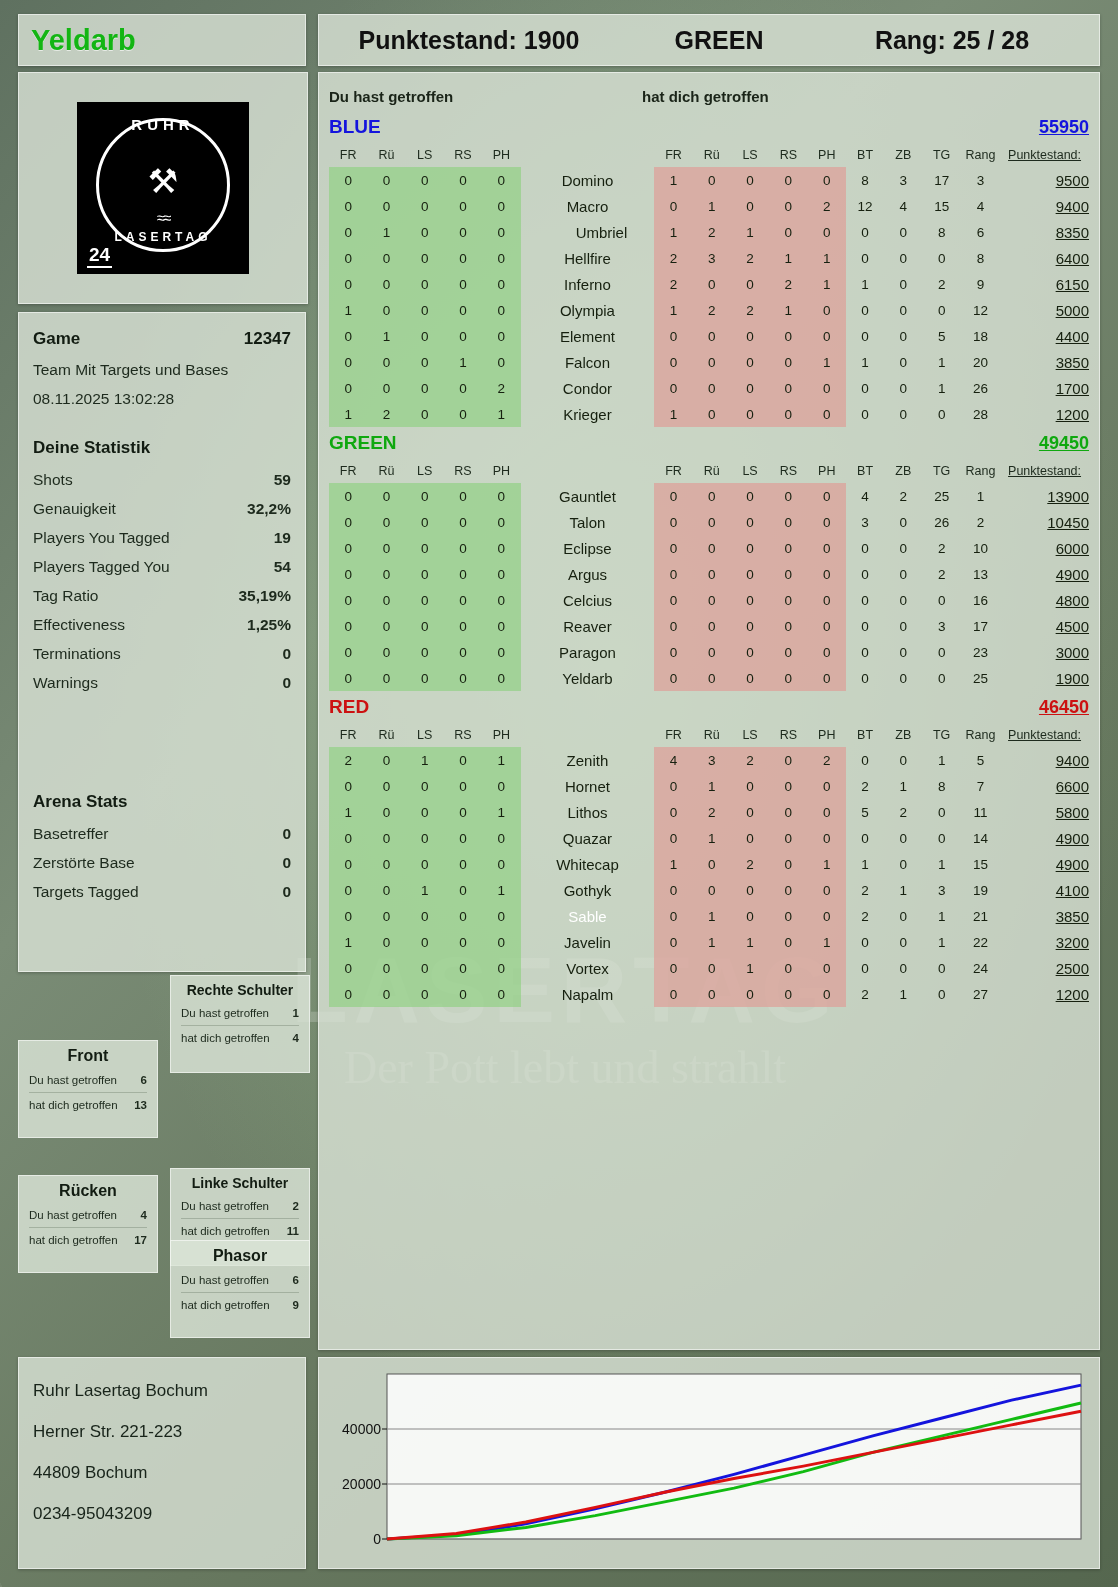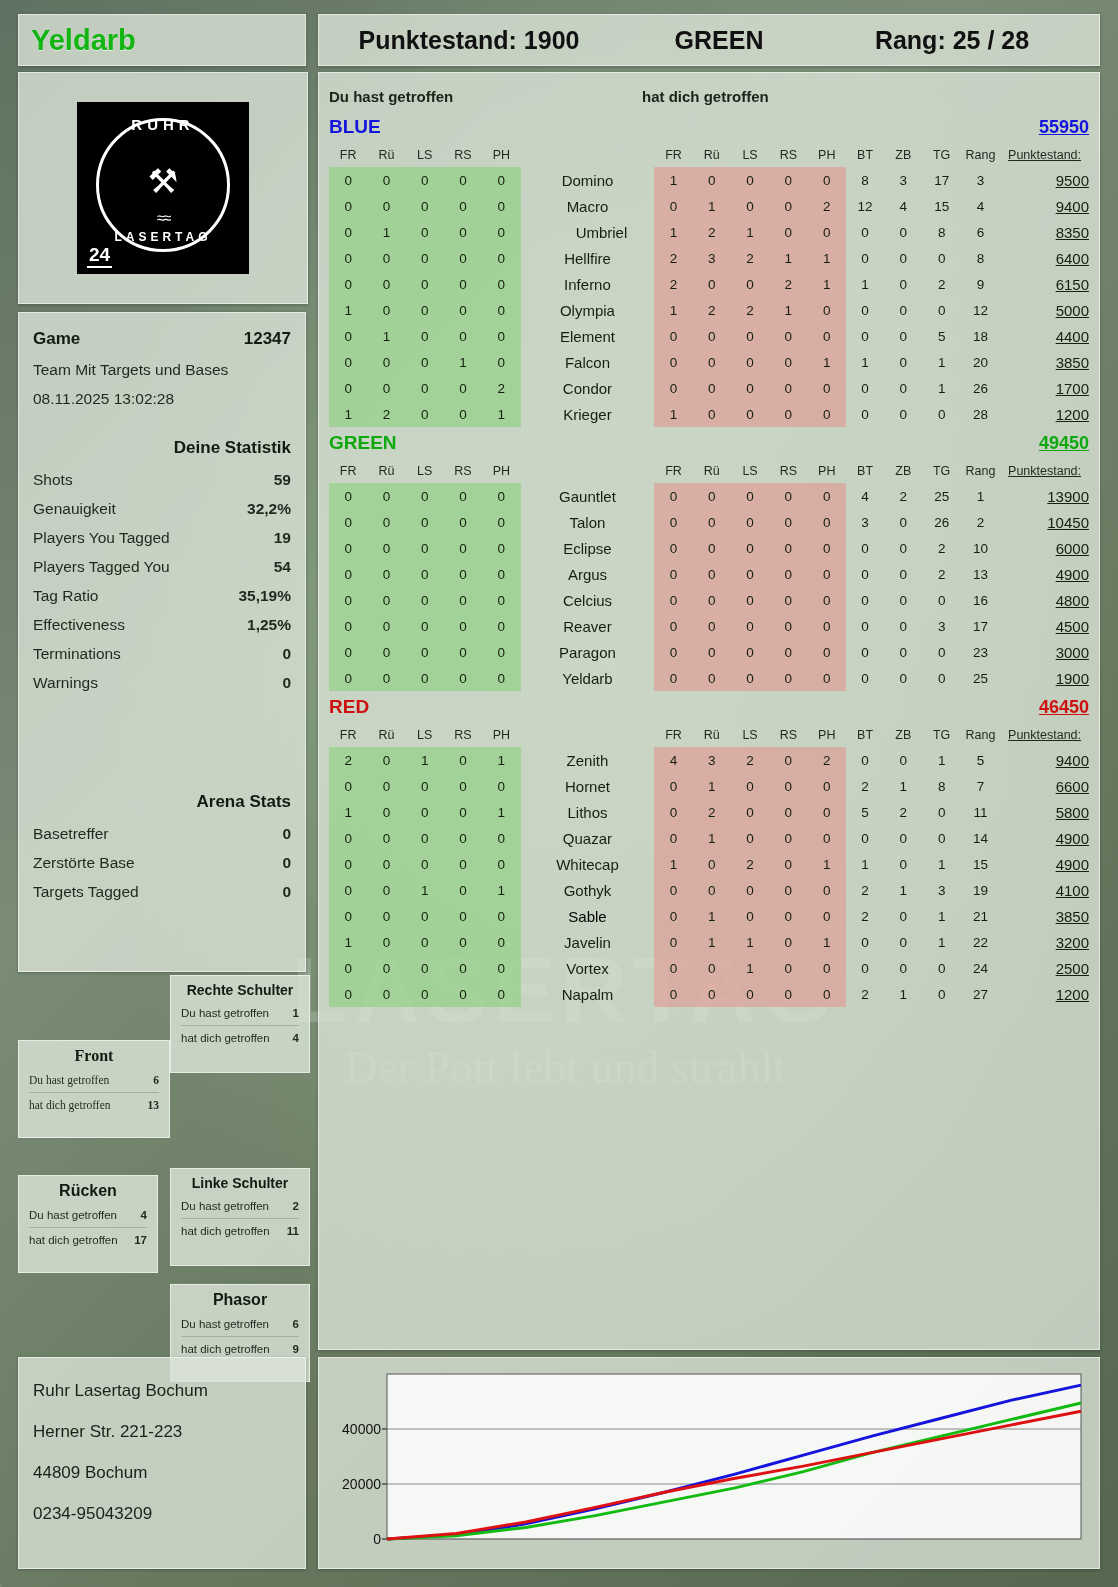--- a/index.html
+++ b/index.html
@@ -54,21 +54,21 @@
   .logo .hammers{position:absolute;left:50%;top:46%;transform:translate(-50%,-50%);color:#fff;font-size:34px;}
   .logo .wave{position:absolute;left:50%;top:62%;transform:translateX(-50%);color:#fff;font-size:15px;letter-spacing:-2px;}
   .logo .num{position:absolute;left:10px;bottom:6px;color:#fff;font-size:19px;font-weight:bold;border-bottom:2px solid #fff;padding:0 2px;}
 
   
   #stats-panel{left:18px;top:312px;width:288px;height:660px;padding:10px 14px;box-sizing:border-box;}
   .row{display:flex;justify-content:space-between;font-size:15.5px;color:#1d2a1d;line-height:29px;}
   .row .v{font-weight:bold;}
   .hrow{font-size:17px;font-weight:bold;color:#121c12;line-height:32px;display:flex;justify-content:space-between;}
   .sub{font-size:15.5px;color:#1d2a1d;line-height:29px;}
-  .sechead{font-size:17px;font-weight:bold;color:#121c12;line-height:34px;margin-top:18px;text-align:right;}
+  .sechead{font-size:17px;font-weight:bold;color:#121c12;line-height:34px;margin-top:18px;}
   .spacer{height:70px;}
 
   
   .hitbox{position:absolute;background:rgba(219,228,215,.82);border:1px solid rgba(255,255,255,.55);box-sizing:border-box;padding:6px 10px;}
   .hitbox .t{text-align:center;font-size:16px;font-weight:bold;color:#121c12;margin-bottom:4px;}
   .hbrow{display:flex;justify-content:space-between;font-size:11.5px;color:#1d2a1d;line-height:22px;}
   .hbrow .v{font-weight:bold;}
   .hbsep{border-top:1px solid rgba(120,135,118,.45);margin:1px 0;}
 
   
@@ -174,21 +174,21 @@
   <div class="row">
       <span>Zerstörte Base</span>
       <span class="v">0</span>
     </div>
   <div class="row">
       <span>Targets Tagged</span>
       <span class="v">0</span>
     </div>
 </div>
 
-<div class="hitbox" style="left:18px;top:1040px;width:152px;height:98px;font-family:Liberation Serif, serif;">
+<div class="hitbox" style="left:18px;top:1040px;width:140px;height:98px;">
   <div class="t">Front</div>
   <div class="hbrow">
       <span>Du hast getroffen</span>
       <span class="v">6</span>
     </div>
   <div class="hbsep"></div>
   <div class="hbrow">
       <span>hat dich getroffen</span>
       <span class="v">13</span>
     </div>
@@ -226,21 +226,21 @@
       <span>Du hast getroffen</span>
       <span class="v">2</span>
     </div>
   <div class="hbsep"></div>
   <div class="hbrow">
       <span>hat dich getroffen</span>
       <span class="v">11</span>
     </div>
 </div>
 
-<div class="hitbox" style="left:170px;top:1240px;width:140px;height:98px;margin-top:44px;">
+<div class="hitbox" style="left:170px;top:1240px;width:140px;height:98px;">
   <div class="t">Phasor</div>
   <div class="hbrow">
       <span>Du hast getroffen</span>
       <span class="v">6</span>
     </div>
   <div class="hbsep"></div>
   <div class="hbrow">
       <span>hat dich getroffen</span>
       <span class="v">9</span>
     </div>
@@ -760,21 +760,21 @@
           <td class="pl">3</td>
           <td class="pl">19</td>
           <td class="pts">4100</td>
         </tr>
         <tr class="rowline">
           <td class="g">0</td>
           <td class="g">0</td>
           <td class="g">0</td>
           <td class="g">0</td>
           <td class="g">0</td>
-          <td class="nm" style="color: #000000;">Sable</td>
+          <td class="nm" style="color: #ffffff;">Sable</td>
           <td class="r">0</td>
           <td class="r">1</td>
           <td class="r">0</td>
           <td class="r">0</td>
           <td class="r">0</td>
           <td class="pl">2</td>
           <td class="pl">0</td>
           <td class="pl">1</td>
           <td class="pl">21</td>
           <td class="pts">3850</td>

